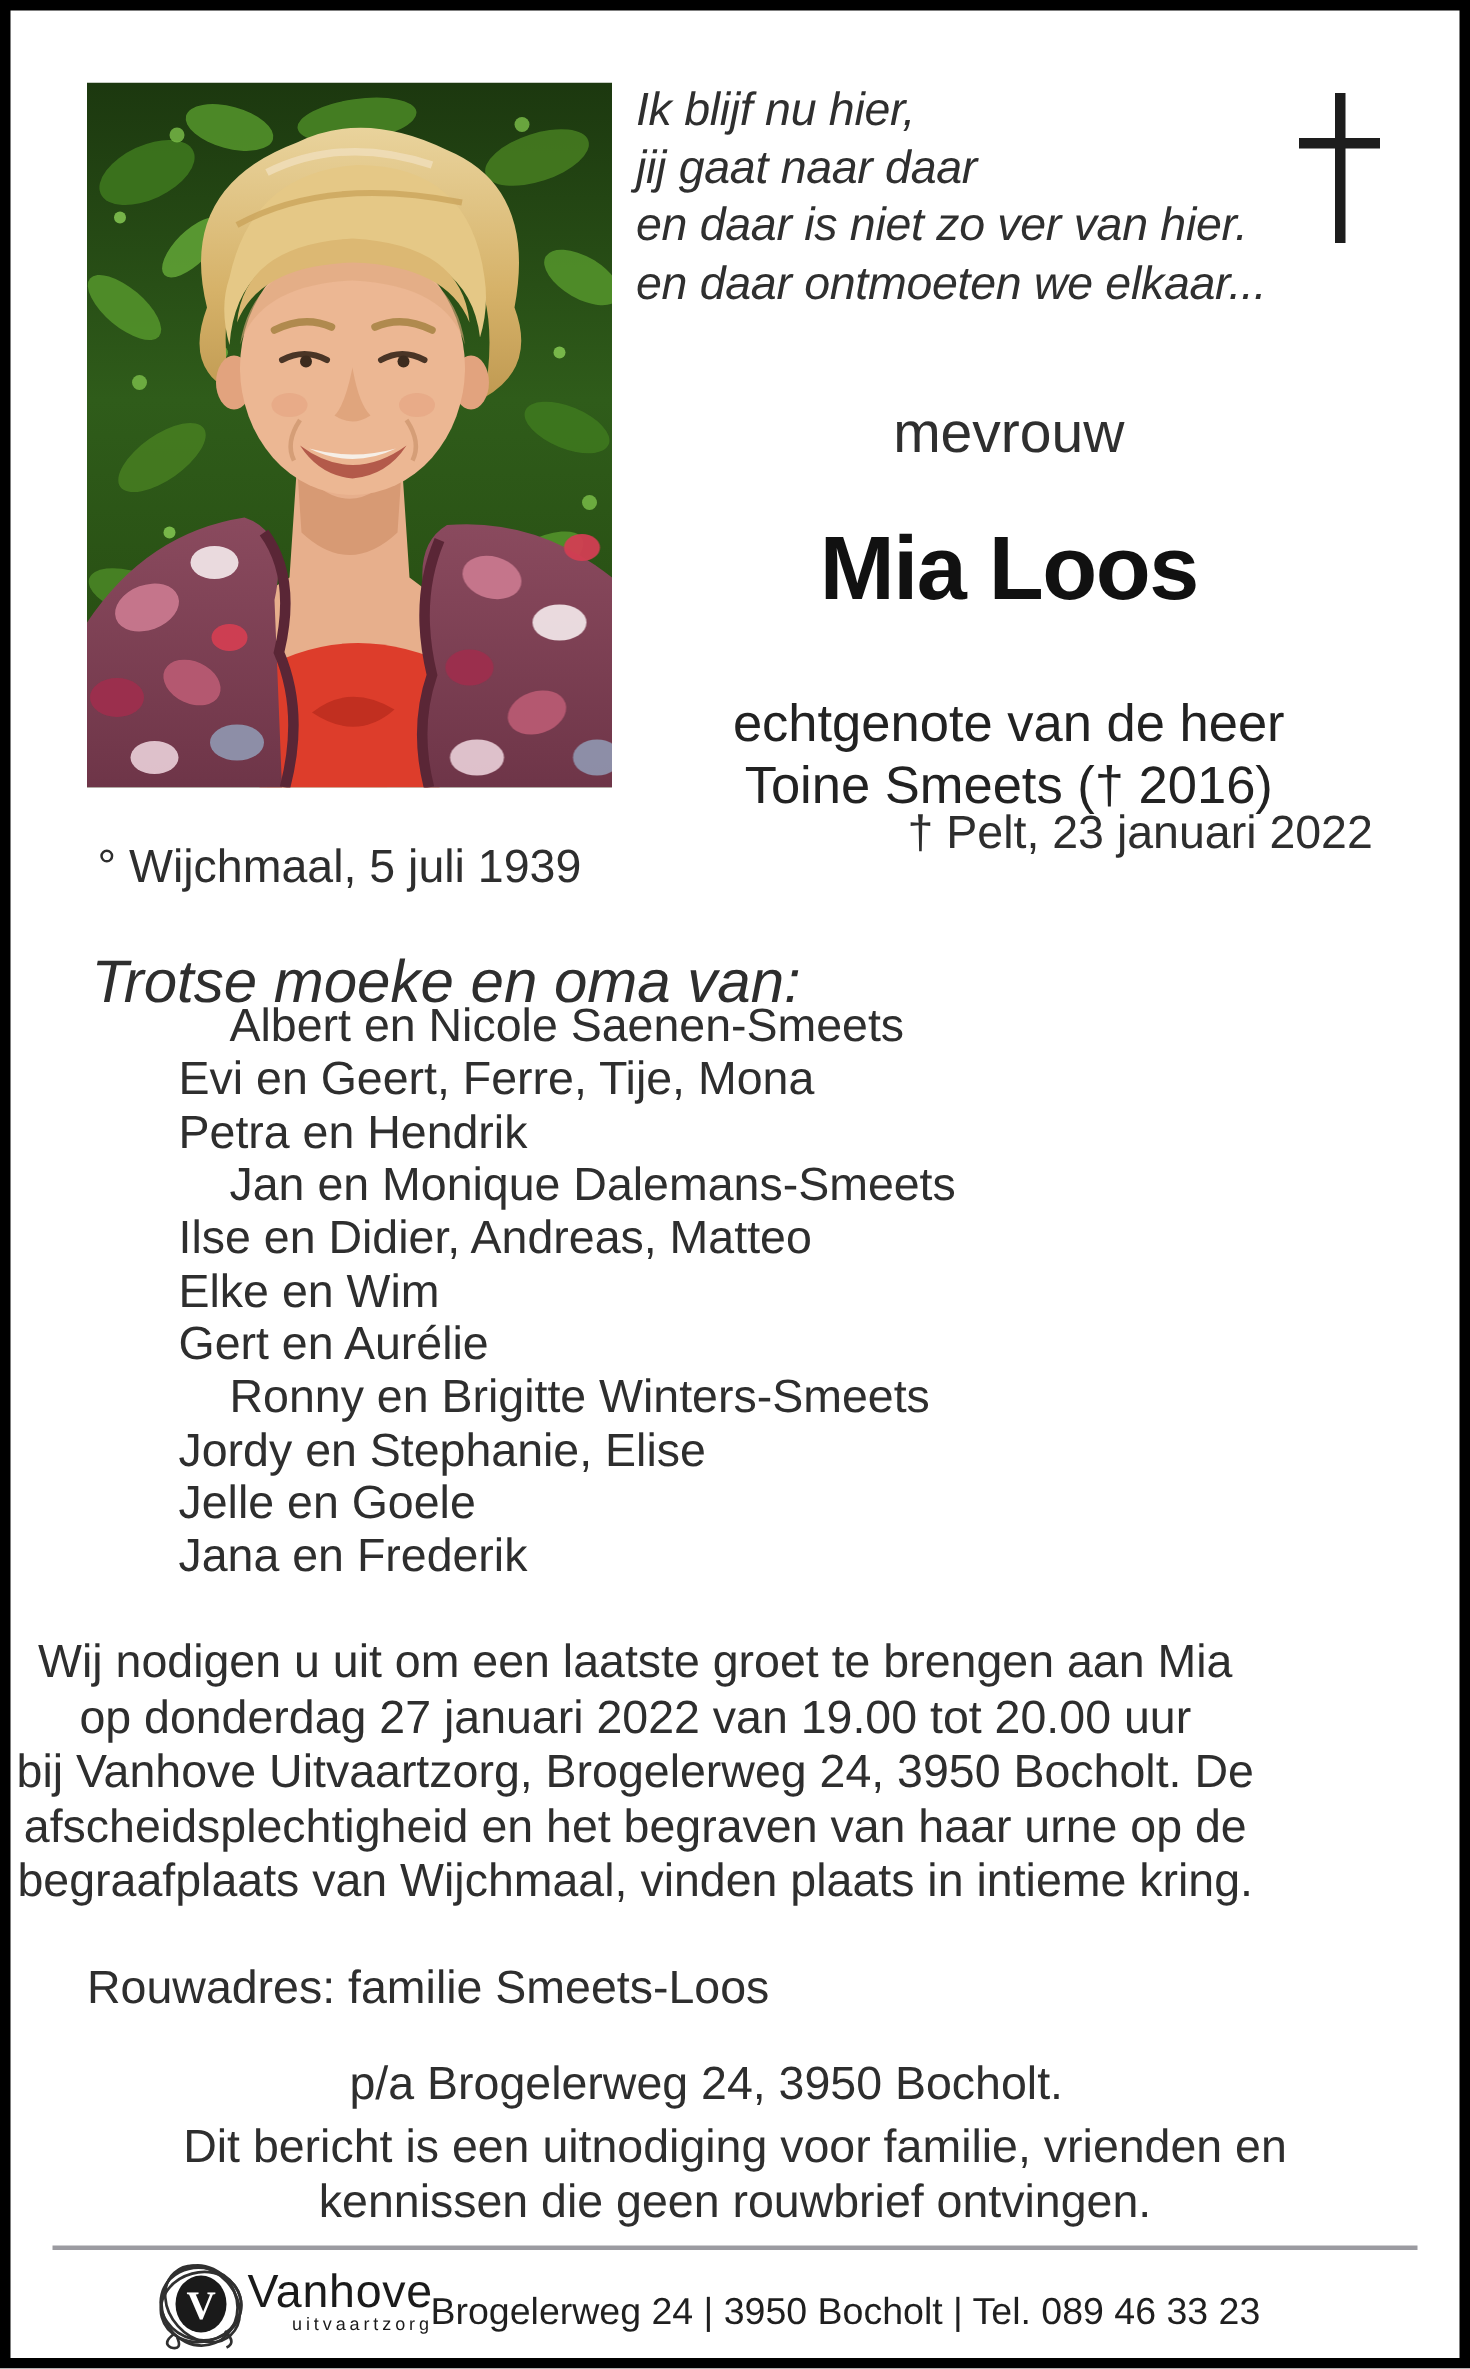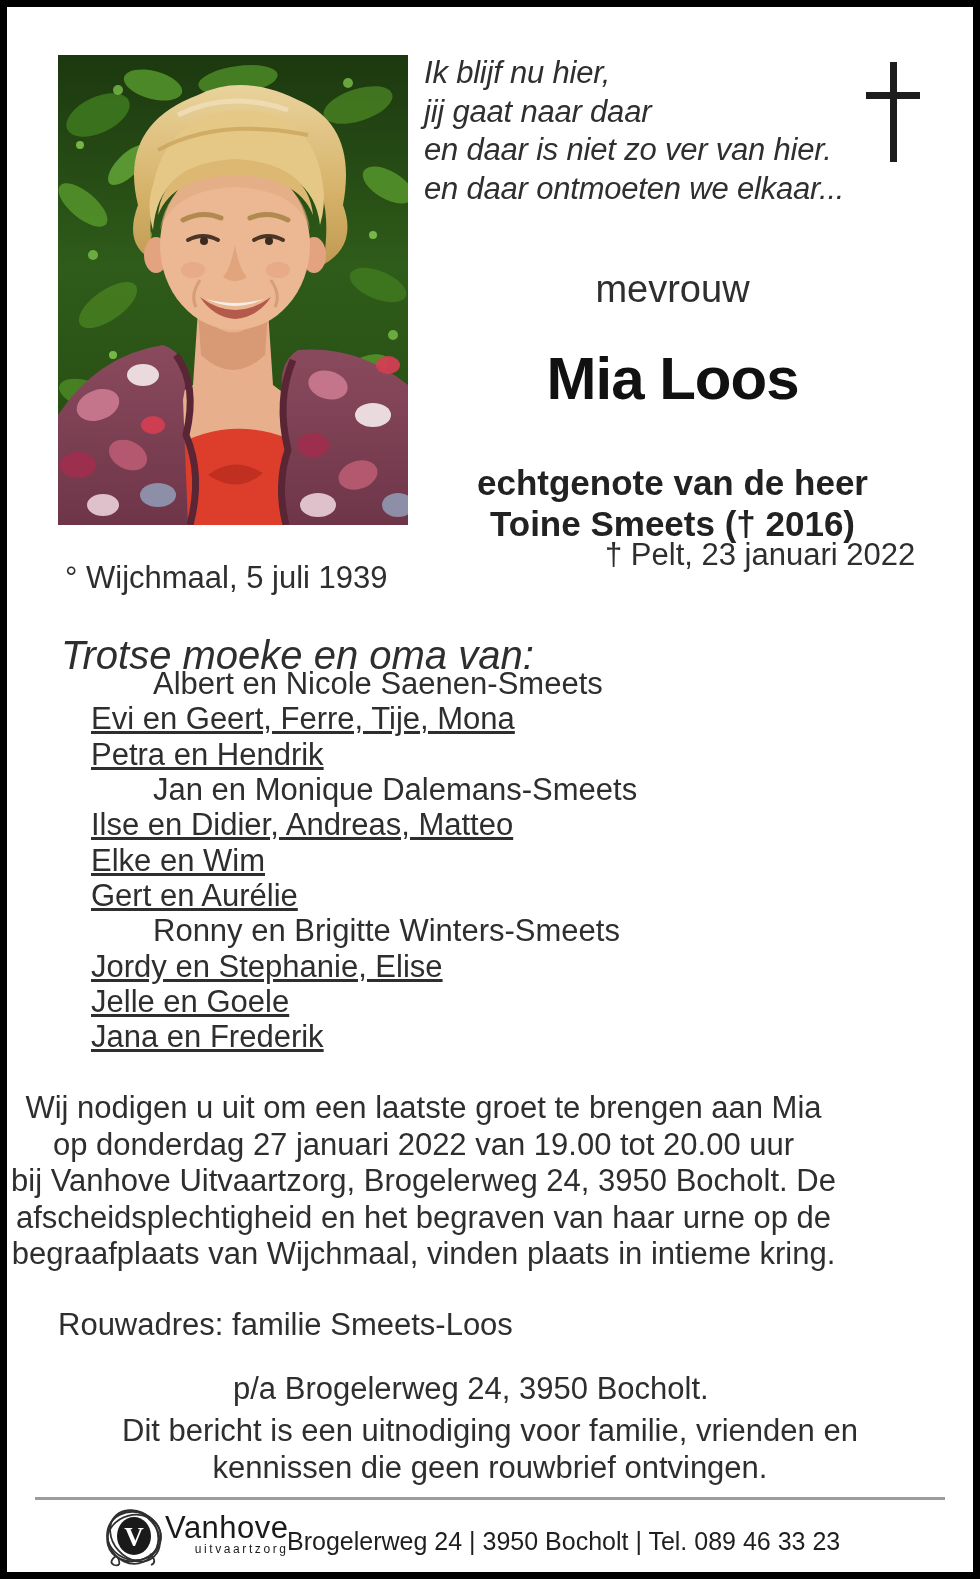--- a/index.html
+++ b/index.html
@@ -17,29 +17,29 @@
   
   .photo{left:51px;top:48px;width:350px;height:470px;}
   
   .poem{left:417px;top:47px;font-style:italic;font-size:31px;line-height:38.6px;color:#2f2f2f;letter-spacing:-0.2px;white-space:nowrap;}
   
   .cross{left:859px;top:55px;}
   
   .rcol{left:418px;width:495px;text-align:center;}
   .salutation{top:261px;font-size:38px;color:#2f2f2f;}
   .name{top:337px;font-size:60px;font-weight:bold;color:#111111;letter-spacing:-1px;}
-  .relation{top:455px;font-size:35px;font-weight:bold;line-height:41px;color:#222222;}
+  .relation{top:455px;font-size:35px;font-weight:normal;line-height:41px;color:#222222;}
   
   .birth{left:58px;top:553px;font-size:31px;white-space:nowrap;}
   .death{left:598px;top:530px;font-size:31px;white-space:nowrap;}
   
   .family-intro{left:54px;top:626px;font-style:italic;font-size:40px;white-space:nowrap;text-align:right;}
   .family-list{left:0;top:659px;width:966px;font-size:31px;line-height:35.33px;}
   .family-list .lvl1{padding-left:146px;}
-  .family-list .lvl2{padding-left:84px;text-decoration:underline;}
+  .family-list .lvl2{padding-left:112px;}
   
   .invitation{left:0;top:1083px;width:833px;text-align:center;font-size:31px;line-height:36.5px;}
   
   .rouw1{left:51px;top:1300px;font-size:31px;white-space:nowrap;}
   .rouw2{left:226px;top:1336px;font-size:31px;white-space:nowrap;margin-top:28px;}
   
   .notice{left:0;top:1406px;width:966px;text-align:center;font-size:31px;line-height:36.5px;}
   
   .separator{left:28px;top:1490px;width:910px;height:3px;background:#9b9ba1;}
   .footer-logo{left:97px;top:1499px;}

